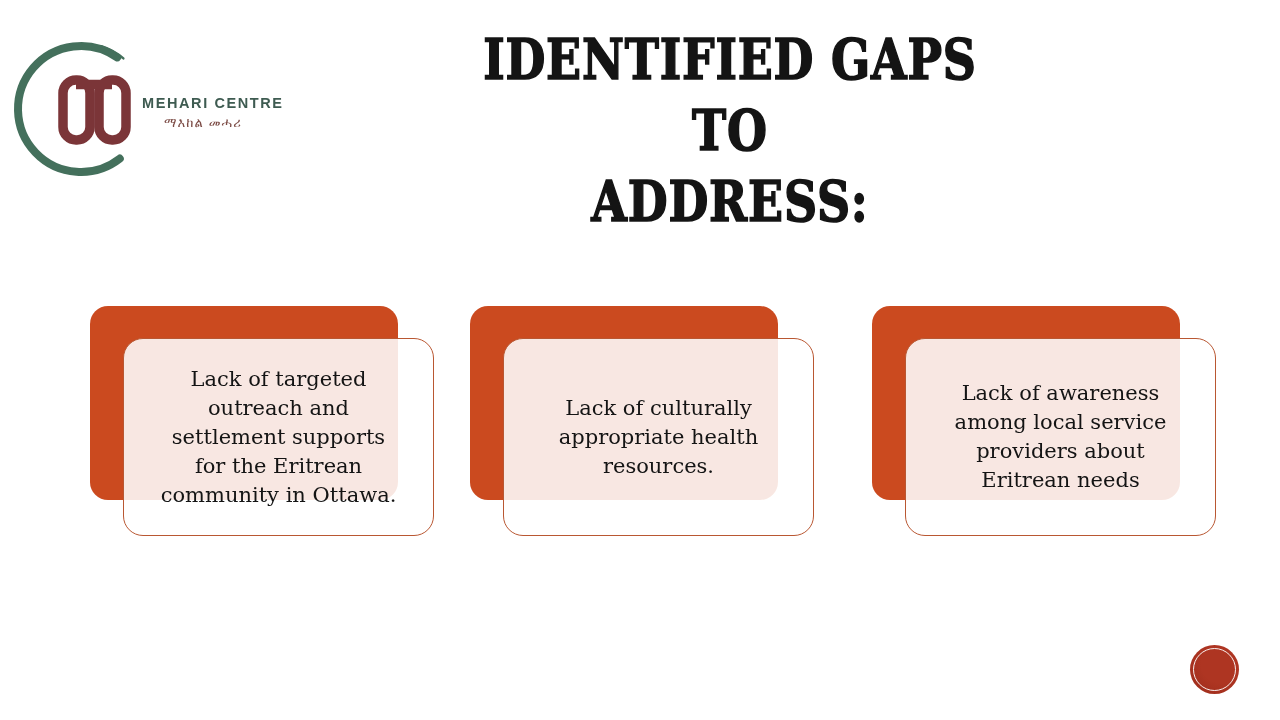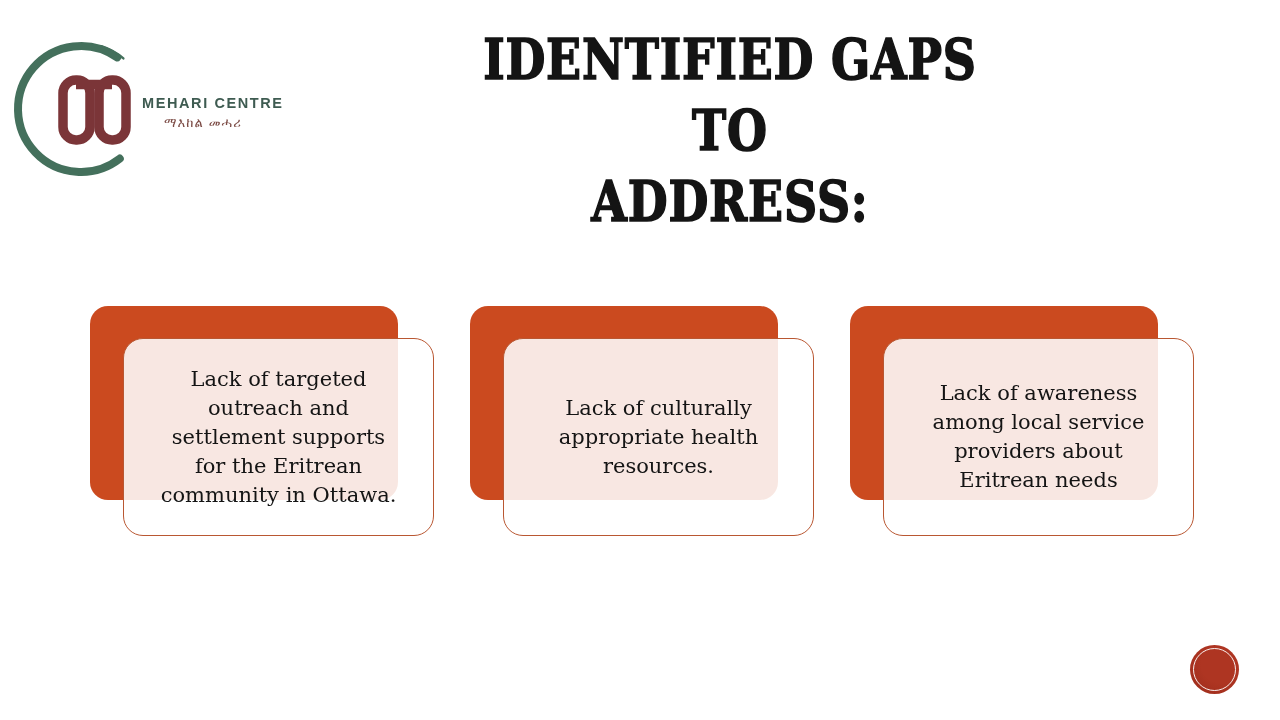--- a/index.html
+++ b/index.html
@@ -50,21 +50,21 @@
     letter-spacing: 1px;
     transform: scaleX(0.82);
     transform-origin: 50% 0;
   }
   .title .line { display: block; }
 
   
   .card-group { position: absolute; top: 306px; width: 346px; height: 232px; }
   .card-group.g1 { left: 90px; }
   .card-group.g2 { left: 470px; }
-  .card-group.g3 { left: 850px; padding-left: 24px; }
+  .card-group.g3 { left: 872px; padding-left: 24px; }
   .card-back {
     position: absolute; left: 0; top: 0;
     width: 308px; height: 194px;
     background: var(--orange);
     border-radius: 18px;
   }
   .card-front {
     position: absolute; left: 33px; top: 32px;
     width: 311px; height: 198px;
     background: rgba(255, 255, 255, 0.87);

